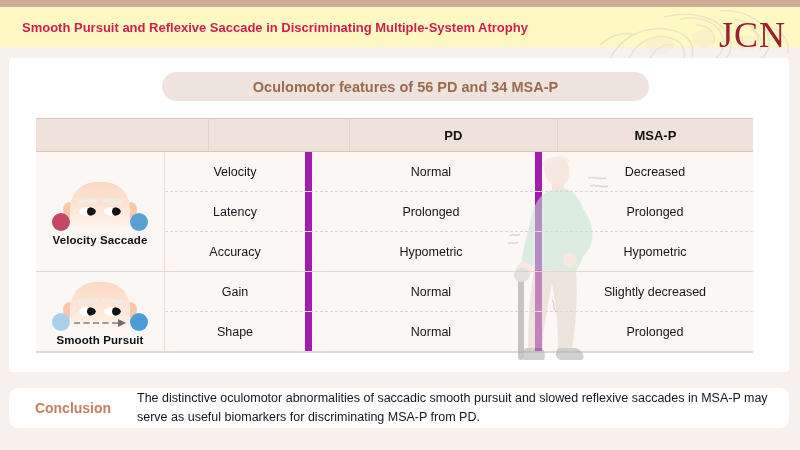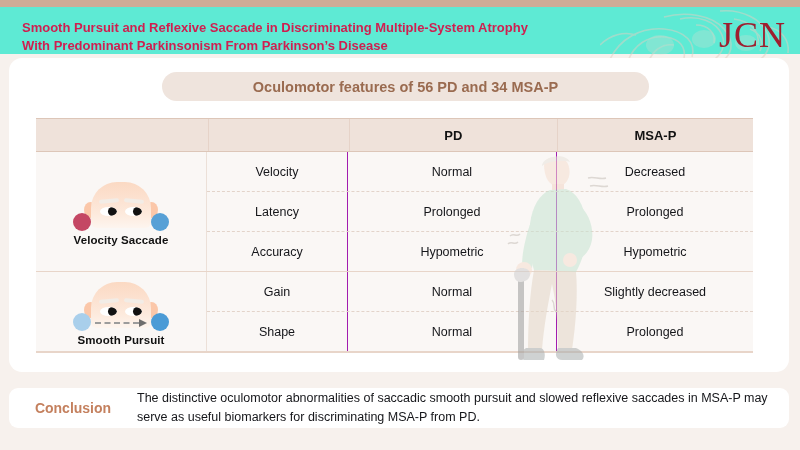--- a/index.html
+++ b/index.html
@@ -3,34 +3,34 @@
 <meta charset="utf-8">
 <style>
   html,body{margin:0;padding:0;}
   body{
     width:800px;height:450px;
     background:#f7f1ed;
     font-family:"Liberation Sans", sans-serif;
     overflow:hidden;position:relative;
   }
   .top-strip{position:absolute;top:0;left:0;width:800px;height:7px;background:#ceac97;}
-  .header{position:absolute;top:7px;left:0;width:800px;height:47px;background:#5eead4;}
+  .header{position:absolute;top:7px;left:0;width:800px;height:40px;background:#fef9c3;}
   .brain-watermark{position:absolute;top:2px;left:600px;width:200px;height:56px;overflow:hidden;opacity:.5;}
   .jcn-logo{
     position:absolute;top:10px;right:14px;
     font-family:"Liberation Serif", serif;
     font-size:36px;color:#9e1f2f;letter-spacing:1px;line-height:1;
   }
   .title{
     position:absolute;top:12px;left:22px;width:600px;
     color:#cf1f50;font-size:13px;font-weight:bold;line-height:1.42;
   }
   .card{
     position:absolute;left:9px;top:58px;width:780px;height:314px;
-    background:#ffffff;border-radius:13px;
+    background:#ffffff;border-radius:4px;
   }
   .pill{
     position:absolute;left:153px;top:14px;width:487px;height:29px;
     background:#efe4dd;border-radius:15px;
     display:flex;align-items:center;justify-content:center;
   }
   .pill span{color:#9a6b50;font-size:14.5px;font-weight:bold;}
   .table{position:absolute;left:27px;top:60px;width:717px;}
   .thead{
     display:flex;height:32px;background:#efe2da;
@@ -53,21 +53,21 @@
     display:flex;flex-direction:column;align-items:center;justify-content:center;
     padding-top:4px;box-sizing:border-box;
   }
   .grp-rows{flex:1;}
   .row{display:flex;height:39px;}
   .row + .row{border-top:1px dashed #e3d4ca;}
   .row .cell{
     display:flex;align-items:center;justify-content:center;
     font-size:12.5px;color:#15161a;
   }
-  .row .c-pd,.row .c-msa{border-left:1px solid #a21caf;}
+  .row .c-pd,.row .c-msa{border-left:7px solid #a21caf;padding-left:15px;}
   .tfoot{height:2px;background:#e8d5c9;}
   .face{position:relative;width:96px;height:46px;}
   .head{
     position:absolute;left:18px;top:0;width:60px;height:46px;
     background:linear-gradient(#fbd9c3,#fdeadd 70%,#fdf5ef);
     border-radius:26px 26px 6px 6px;
   }
   .ear{position:absolute;top:20px;width:13px;height:16px;background:#fbc7a9;border-radius:50%;}
   .ear.l{left:11px;} .ear.r{left:72px;}
   .brow{position:absolute;top:17px;width:20px;height:4px;border-radius:3px;background:#f2ece6;}
@@ -123,21 +123,20 @@
       </g>
       <g fill="#eadcd0" opacity=".5">
         <ellipse cx="60" cy="36" rx="14" ry="10"></ellipse>
         <ellipse cx="104" cy="30" rx="12" ry="9"></ellipse>
         <ellipse cx="146" cy="34" rx="11" ry="8"></ellipse>
       </g>
     </svg>
   </div>
   <div class="title">
     <div>Smooth Pursuit and Reflexive Saccade in Discriminating Multiple-System Atrophy</div>
-    <div>With Predominant Parkinsonism From Parkinson’s Disease</div>
   </div>
   <div class="jcn-logo">JCN</div>
 </div>
 
 <div class="card">
 
   <div class="pill">
     <span>Oculomotor features of 56 PD and 34 MSA-P</span>
   </div>
 

